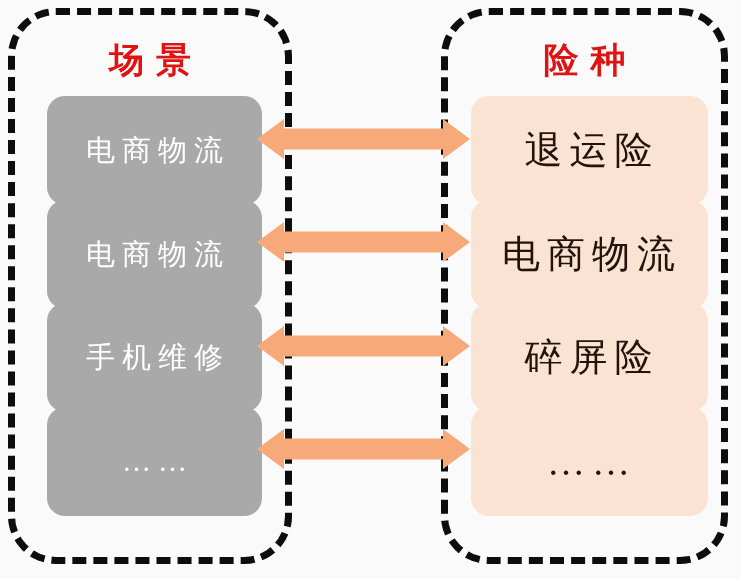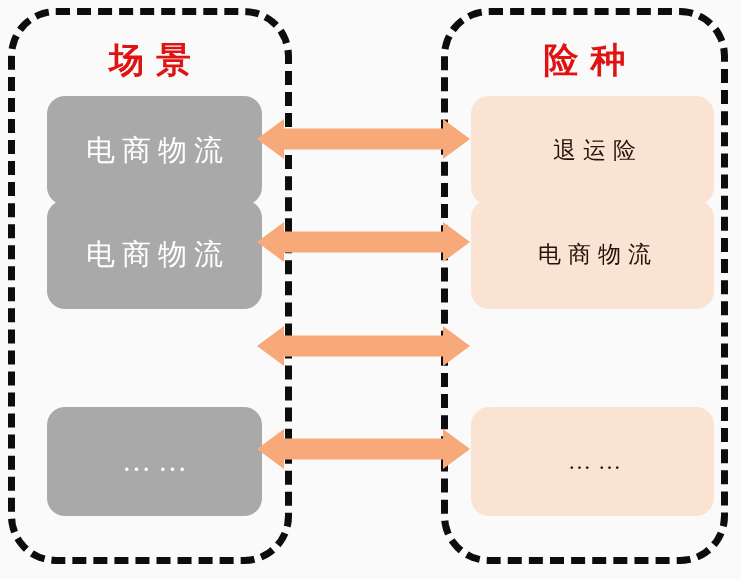--- a/index.html
+++ b/index.html
@@ -47,23 +47,23 @@
     background: var(--scene-box, #a9a9a9);
     color: var(--scene-text, #ffffff);
     font-size:29px;
     letter-spacing:7px;
     padding-left:7px;
   }
   .box.insurance{
     left:471px;width:232px;
     background: var(--insurance-box, #fbe3d4);
     color: var(--insurance-text, #241309);
-    font-size:23px;
+    font-size:38px;
     letter-spacing:7px;
-    padding-left:11px;
+    padding-left:5px;
   }
   .box.r0{top:96px}
   .box.r1{top:200px}
   .box.r2{top:303px}
   .box.r3{top:407px}
   .arrow{
     position:absolute;
     left:257px;
     width:213px;height:40px;
   }
@@ -80,24 +80,26 @@
   <div class="panel panel-left">
     <div class="panel-title">场景</div>
   </div>
 
   <div class="panel panel-right">
     <div class="panel-title">险种</div>
   </div>
 
   <div class="box scene r0">电商物流</div>
   <div class="box scene r1">电商物流</div>
+  <div class="box scene r2">手机维修</div>
   <div class="box scene r3">……</div>
 
   <div class="box insurance r0">退运险</div>
   <div class="box insurance r1">电商物流</div>
+  <div class="box insurance r2">碎屏险</div>
   <div class="box insurance r3">……</div>
 
   <svg class="arrow r0" viewBox="0 0 213 40" preserveAspectRatio="none">
     <polygon points="0,20 27,0 27,9.5 186,9.5 186,0 213,20 186,40 186,30.5 27,30.5 27,40" fill="#f8a97a"></polygon>
   </svg>
   <svg class="arrow r1" viewBox="0 0 213 40" preserveAspectRatio="none">
     <polygon points="0,20 27,0 27,9.5 186,9.5 186,0 213,20 186,40 186,30.5 27,30.5 27,40" fill="#f8a97a"></polygon>
   </svg>
   <svg class="arrow r2" viewBox="0 0 213 40" preserveAspectRatio="none">
     <polygon points="0,20 27,0 27,9.5 186,9.5 186,0 213,20 186,40 186,30.5 27,30.5 27,40" fill="#f8a97a"></polygon>

